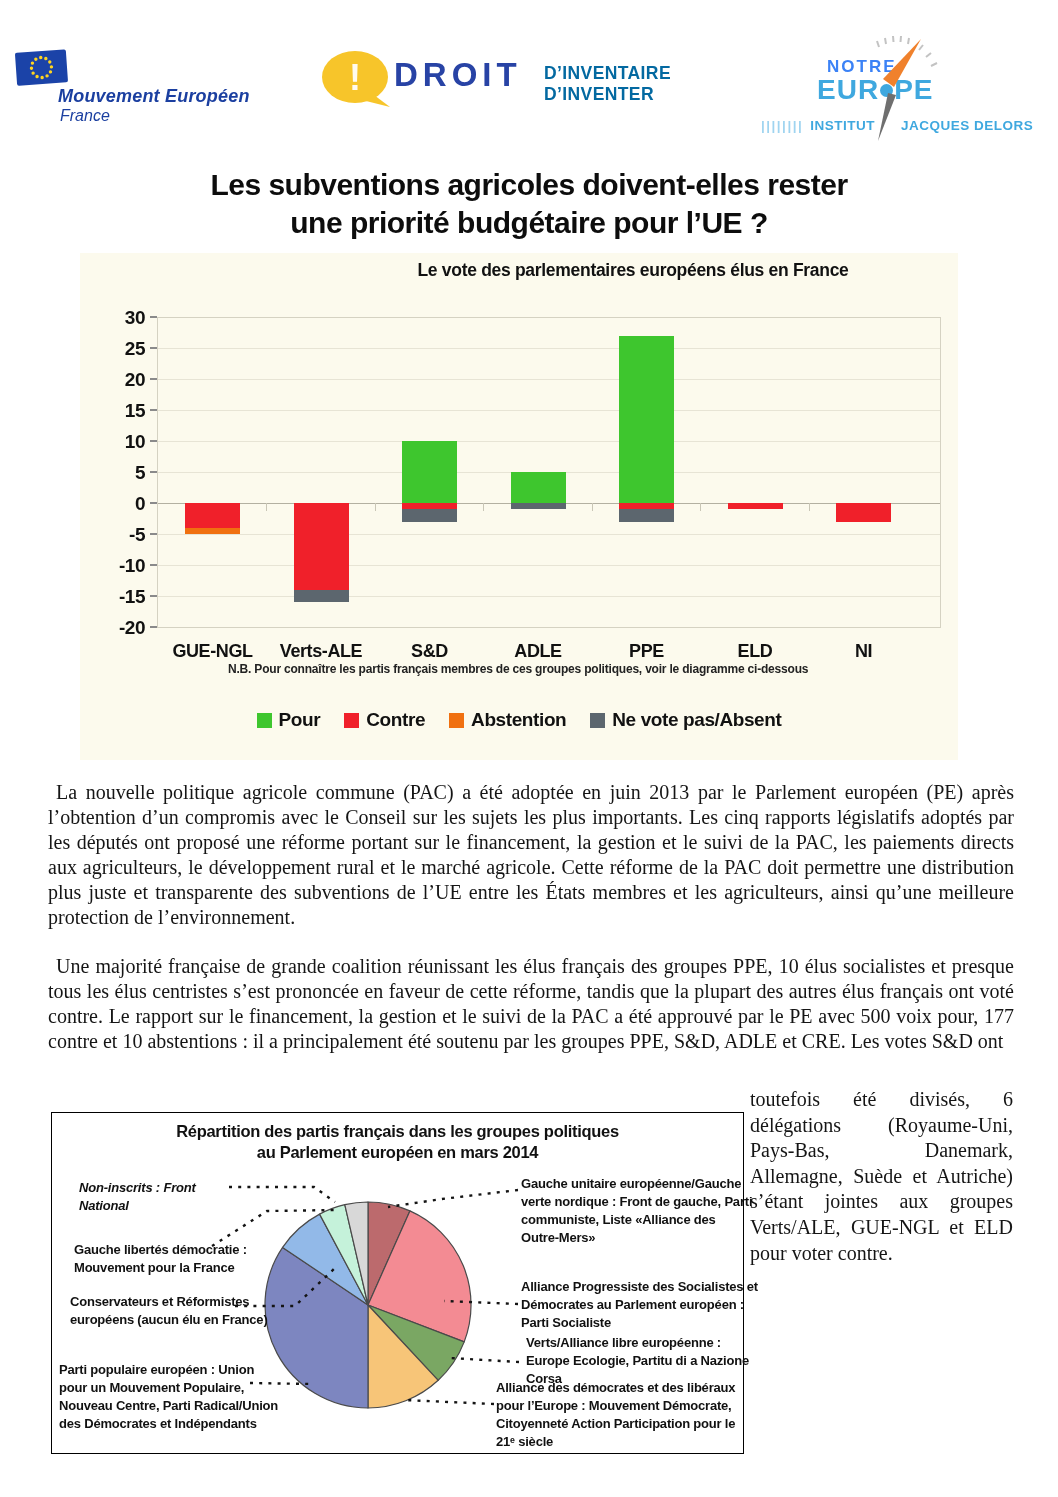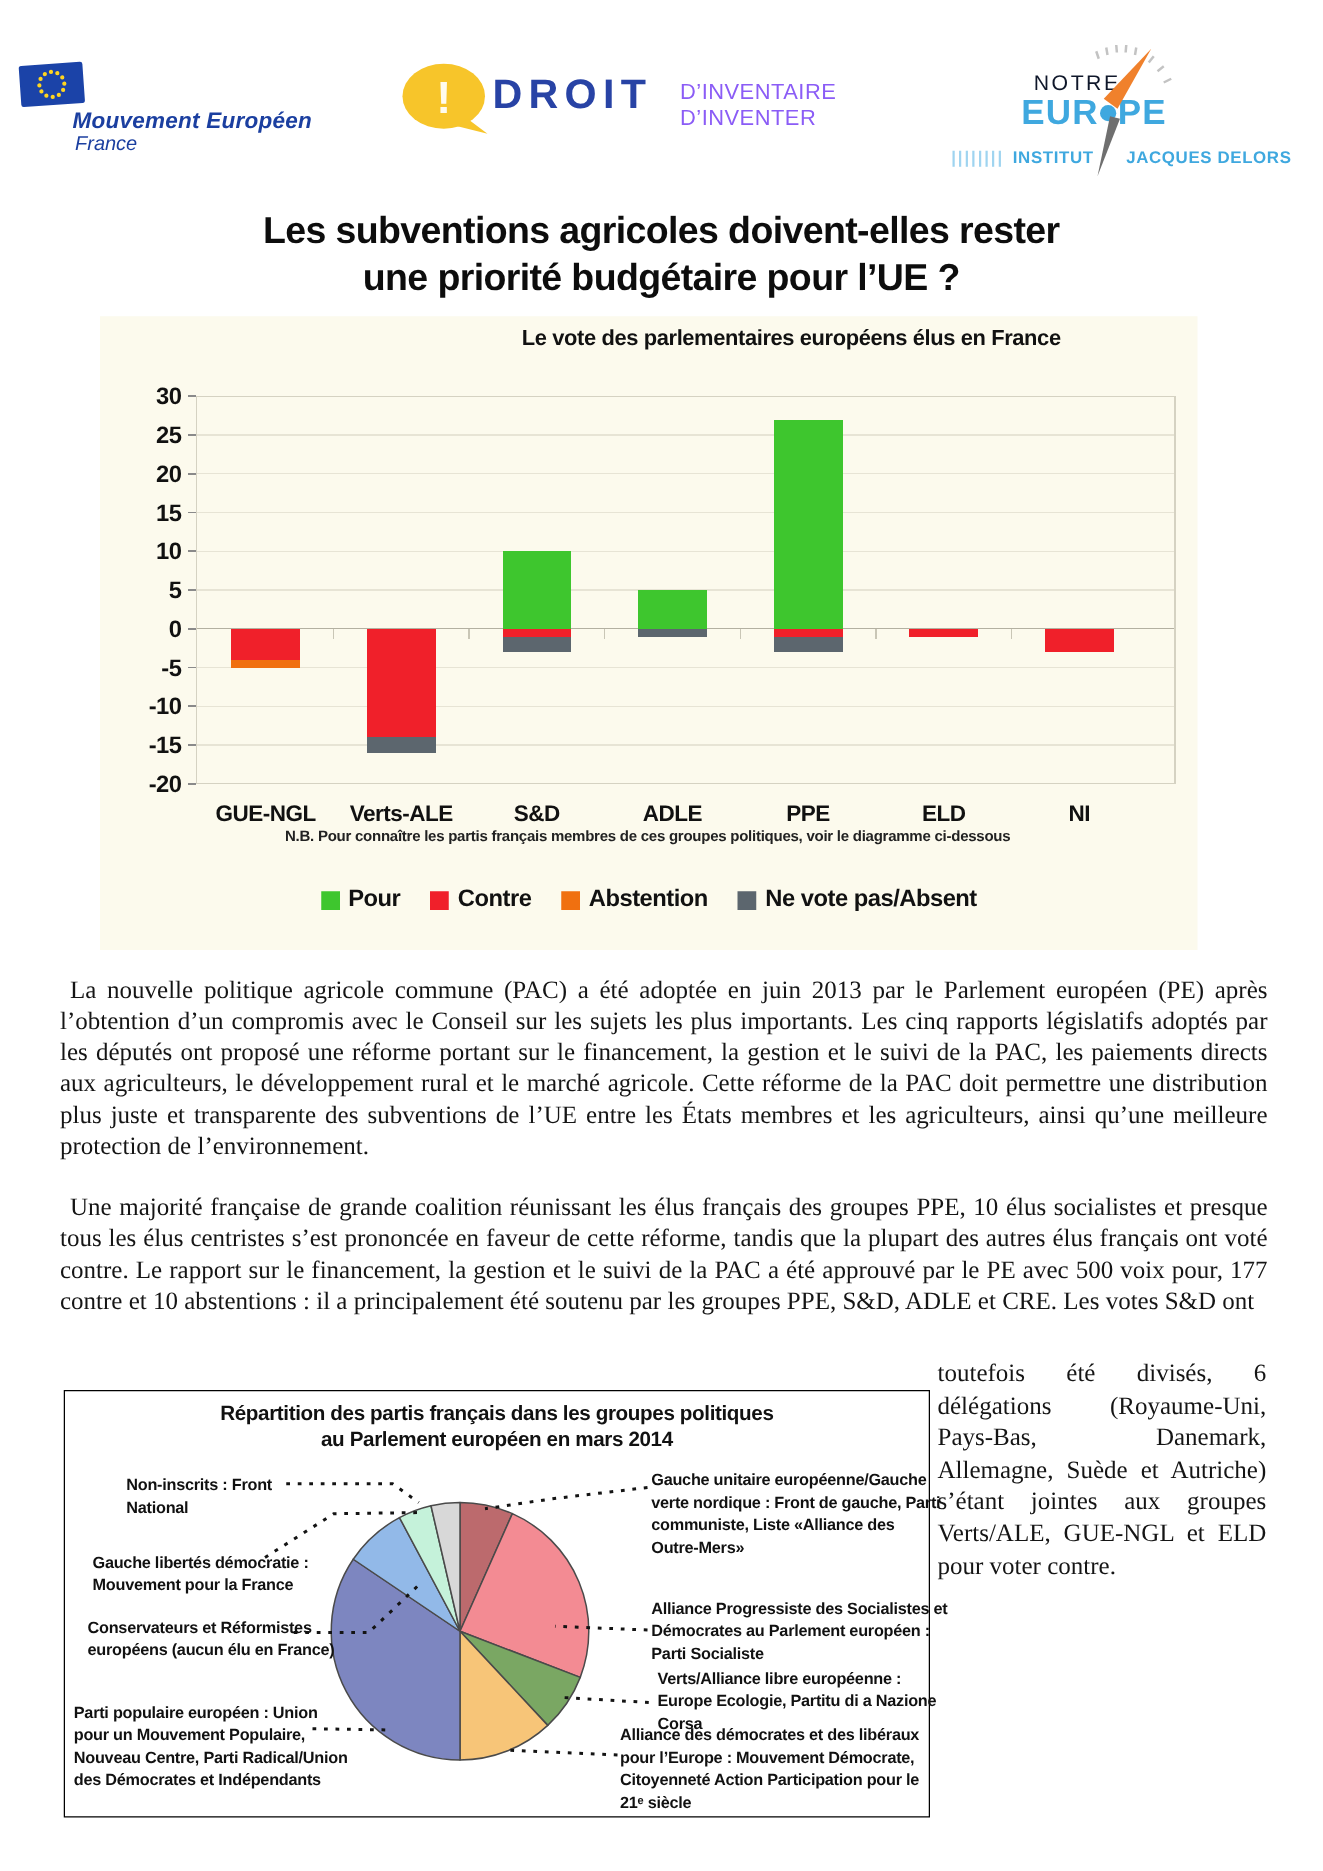--- a/index.html
+++ b/index.html
@@ -6,23 +6,23 @@
   .page{position:relative;width:1058px;height:1497px;background:#fff;overflow:hidden;
         font-family:"Liberation Sans", sans-serif;}
   .abs{position:absolute;}
 
   
   .logo-mvt{left:14px;top:46px;width:280px;height:90px;}
   .mvt-name{left:44px;top:40px;font-size:18px;font-weight:bold;font-style:italic;color:#1b3fa0;letter-spacing:.2px;}
   .mvt-country{left:46px;top:61px;font-size:16px;font-style:italic;color:#1b3fa0;}
   .logo-droit{left:320px;top:48px;width:400px;height:85px;}
   .droit-word{left:74px;top:8px;font-size:33px;font-weight:bold;color:#2843a5;letter-spacing:5px;}
-  .droit-sub{left:224px;top:15px;font-size:17.5px;font-weight:normal;color:#8b5cf6;line-height:21px;letter-spacing:.4px;}
+  .droit-sub{left:224px;top:15px;font-size:17.5px;font-weight:bold;color:#0369a1;line-height:21px;letter-spacing:.4px;}
   .logo-ne{left:755px;top:33px;width:303px;height:105px;}
-  .ne-top{left:72px;top:24px;font-size:17px;font-weight:normal;color:#0f172a;letter-spacing:2px;}
+  .ne-top{left:72px;top:24px;font-size:17px;font-weight:bold;color:#3b82f6;letter-spacing:2px;}
   .ne-mid{left:62px;top:41px;font-size:28px;font-weight:bold;color:#3fa8df;letter-spacing:1px;}
   .ne-dot{display:inline-block;width:13px;height:13px;border-radius:50%;background:#3fa8df;margin:0 1px 2px 1px;}
   .ne-sub{left:6px;top:85px;font-size:13.5px;font-weight:bold;color:#3fa8df;letter-spacing:.5px;white-space:nowrap;}
   .ne-bars{color:#9fd4f0;letter-spacing:1.5px;margin-right:7px;}
 
   
   .main-title{left:0;top:166px;width:1058px;text-align:center;font-size:30px;font-weight:bold;
               color:#0d0d0d;line-height:38px;letter-spacing:-.5px;}
 
   
@@ -45,21 +45,21 @@
   .pie-title{left:0;top:8px;width:691px;text-align:center;font-size:16.5px;font-weight:bold;color:#111;
              line-height:21px;letter-spacing:-.3px;}
   .plabel{font-size:13px;font-weight:bold;color:#111;line-height:18px;letter-spacing:-.2px;}
   .pl0{left:469px;top:62px;width:232px;}
   .pl1{left:469px;top:165px;width:240px;}
   .pl2{left:474px;top:221px;width:240px;}
   .pl3{left:444px;top:266px;width:250px;}
   .pl4{left:7px;top:248px;width:220px;}
   .pl5{left:18px;top:180px;width:208px;}
   .pl6{left:22px;top:128px;width:196px;}
-  .pl7{left:49px;top:66px;width:162px;}
+  .pl7{left:27px;top:66px;width:162px;font-style:italic;}
 </style>
 </head>
 <body>
 
 <div class="page">
 
   <div class="abs logo-mvt">
     <svg class="abs" style="left:0;top:2px" width="56" height="40" viewBox="0 0 56 40">
       <g transform="rotate(-4 28 20)">
         <rect x="2" y="3" width="51" height="33" rx="2" fill="#1b43a8"></rect>

